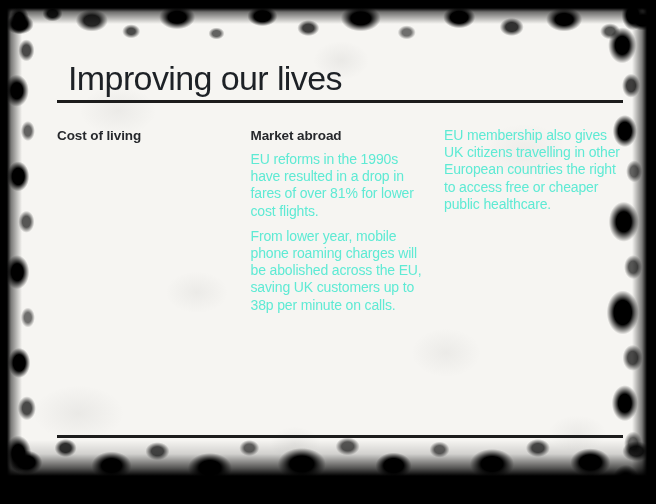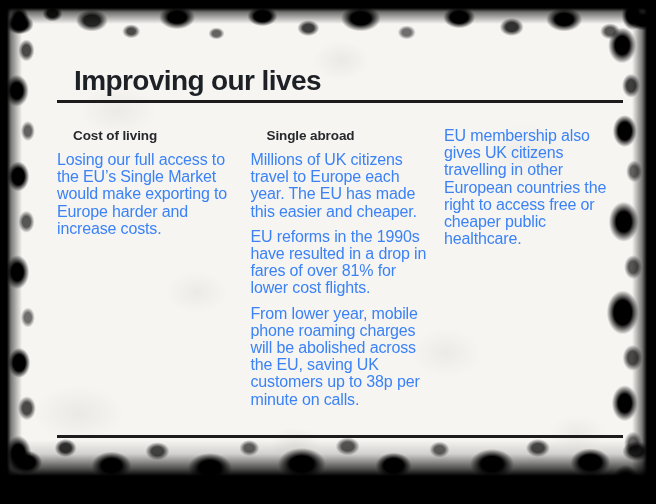--- a/index.html
+++ b/index.html
@@ -94,65 +94,63 @@
       radial-gradient(16px 22px at 36% 62%, #000 55%, rgba(0,0,0,0) 100%),
       radial-gradient(10px 13px at 55% 71%, rgba(0,0,0,.7) 50%, rgba(0,0,0,0) 100%),
       radial-gradient(13px 18px at 40% 80%, #000 50%, rgba(0,0,0,0) 100%),
       radial-gradient(9px 12px at 56% 88%, rgba(0,0,0,.6) 50%, rgba(0,0,0,0) 100%),
       radial-gradient(14px 19px at 42% 96%, #000 55%, rgba(0,0,0,0) 100%),
       linear-gradient(to left, #000 0 9px, rgba(0,0,0,.5) 14px, rgba(0,0,0,0) 24px);
   }
   
   .content { position: absolute; z-index: 3; left: 57px; top: 0; width: 566px; }
   .title {
-    margin: 17px; position: absolute; top: 48px; left: 0;
-    font-size: 28px; font-weight: bold; letter-spacing: -0.6px;
+    margin: 11px; position: absolute; top: 48px; left: 0;
+    font-size: 34px; font-weight: normal; letter-spacing: -0.6px;
     color: #1d2126; white-space: nowrap;
   }
   .rule { position: absolute; left: 0; width: 566px; height: 3px; background: #1c1c1c; }
   .rule-top { top: 100px; }
   .rule-bottom { top: 435px; }
   .columns {
     position: absolute; top: 127px; left: 0; width: 566px;
     display: flex; justify-content: space-between;
   }
   .col { width: 179px; }
   .col h3 {
-    margin: 0 0 7px 16px;
+    margin: 0 0 7px 0;
     font-size: 13.5px; font-weight: bold; color: #26282c;
     line-height: 17px; letter-spacing: -0.1px;
   }
   .col p {
     margin: 0 0 8px 0;
-    font-size: 16px; line-height: 17.2px; color: #3b82f6;
+    font-size: 14px; line-height: 17.2px; color: #5eead4;
     letter-spacing: -0.15px;
   }
 </style>
 </head>
 <body>
 
 <div class="page"></div>
 
 <div class="grunge grunge-top"></div>
 <div class="grunge grunge-bottom"></div>
 <div class="grunge grunge-left"></div>
 <div class="grunge grunge-right"></div>
 
 <div class="content">
   <h1 class="title">Improving our lives</h1>
   <div class="rule rule-top"></div>
 
   <div class="columns">
     <div class="col">
       <h3>Cost of living</h3>
-      <p>Losing our full access to the EU’s Single Market would make exporting to Europe harder and increase costs.</p>
     </div>
     <div class="col">
-      <h3>Single abroad</h3>
-      <p>Millions of UK citizens travel to Europe each year. The EU has made this easier and cheaper.</p>
+      <h3>Market abroad</h3>
       <p>EU reforms in the 1990s have resulted in a drop in fares of over 81% for lower cost flights.</p>
       <p>From lower year, mobile phone roaming charges will be abolished across the EU, saving UK customers up to 38p per minute on calls.</p>
     </div>
     <div class="col">
       <p>EU membership also gives UK citizens travelling in other European countries the right to access free or cheaper public healthcare.</p>
     </div>
   </div>
 
   <div class="rule rule-bottom"></div>
 </div>

